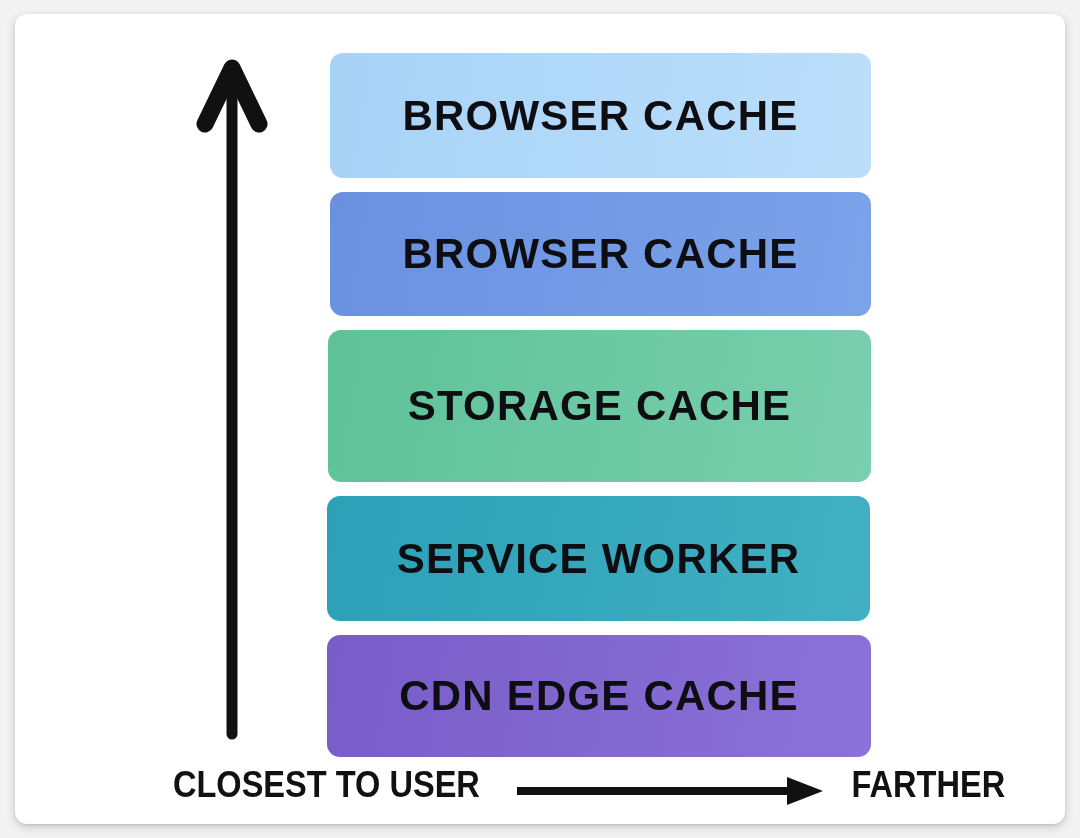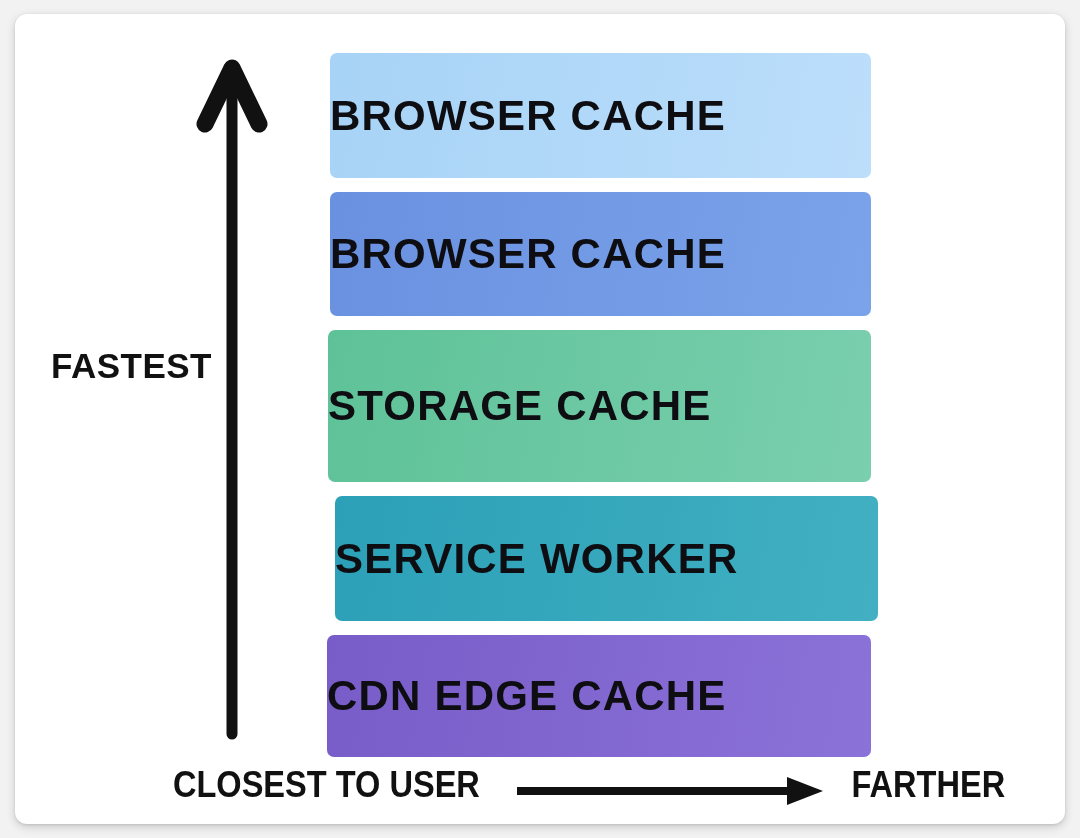--- a/index.html
+++ b/index.html
@@ -64,43 +64,44 @@
   #bar-stack {
     position: absolute;
     left: 327px;
     top: 53px;
     width: 545px;
   }
 
   .cache-bar {
     position: relative;
     height: 126px;
-    border-radius: 7px;
+    border-radius: 13px;
     margin-bottom: 14px;
     display: flex;
     align-items: center;
+    justify-content: center;
     box-sizing: border-box;
   }
   .cache-bar:last-child { margin-bottom: 0; }
 
   .cache-bar-label {
     font-size: 42px;
     font-weight: bold;
     letter-spacing: 1.2px;
     color: #0d0d12;
     font-family: "Liberation Sans", sans-serif;
     white-space: nowrap;
     text-align: center;
   }
 
   
   #bar-0 { width: 541px; margin-left: 3px; height: 125px; }
   #bar-1 { width: 541px; margin-left: 3px; height: 124px; }
   #bar-2 { width: 543px; margin-left: 1px; height: 152px; }
-  #bar-3 { width: 543px; margin-left: 8px;  height: 125px; }
+  #bar-3 { width: 543px; margin-left: 0px;  height: 125px; }
   #bar-4 { width: 544px; margin-left: 0px;  height: 122px; }
 
   
   #bottom-axis {
     position: absolute;
     left: 0px;
     top: 752px;
     width: 1080px;
     height: 54px;
     display: flex;
@@ -136,21 +137,20 @@
 
   <div id="vertical-axis">
     <svg width="96" height="700" viewBox="0 0 96 700" xmlns="http://www.w3.org/2000/svg">
 
       <line x1="40" y1="690" x2="40" y2="26" stroke="#111111" stroke-width="11" stroke-linecap="round"></line>
 
       <path d="M 13 80 L 40 24 L 67 80" fill="none" stroke="#111111" stroke-width="17" stroke-linecap="round" stroke-linejoin="round"></path>
     </svg>
   </div>
 
-  <div id="fastest-label">FASTEST</div>
 
   <div id="bar-stack">
 
     <div class="cache-bar" id="bar-0" style="background: linear-gradient(100deg, #a7d3f6 0%, #bcdefb 100%);">
       <span class="cache-bar-label">BROWSER CACHE</span>
     </div>
 
     <div class="cache-bar" id="bar-1" style="background: linear-gradient(100deg, #6a91e0 0%, #7ba3ea 100%);">
       <span class="cache-bar-label">BROWSER CACHE</span>
     </div>

